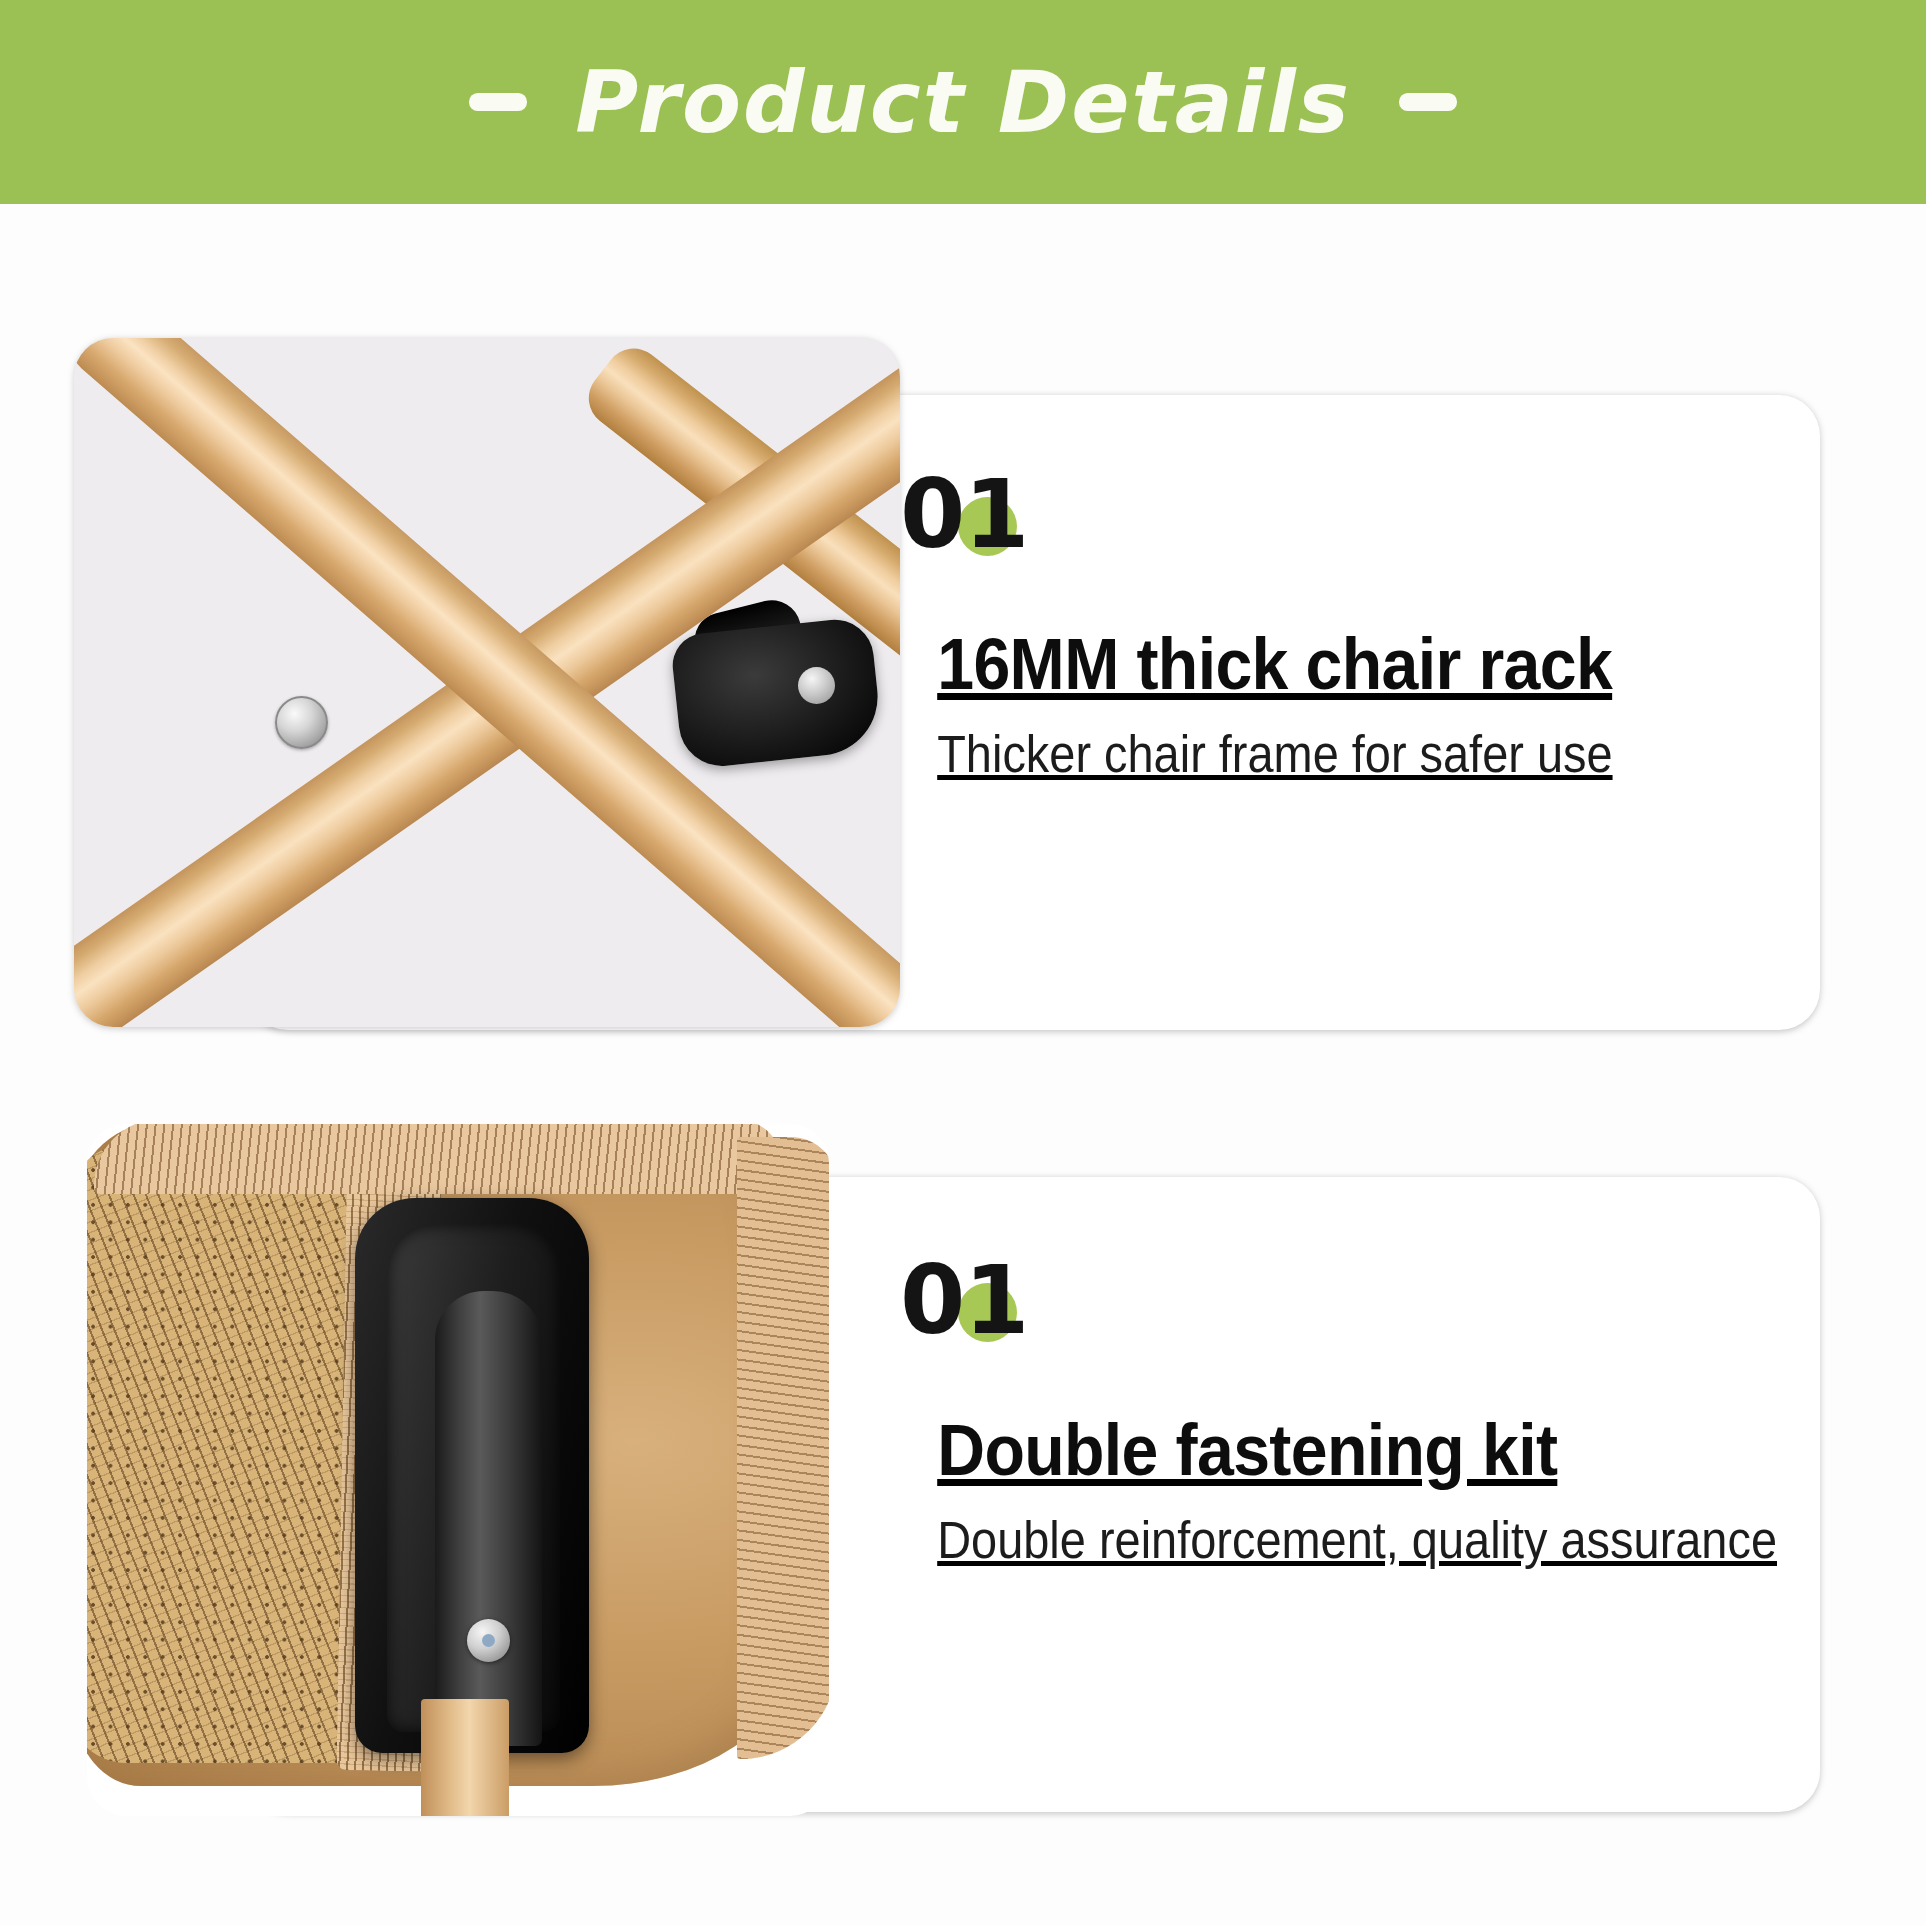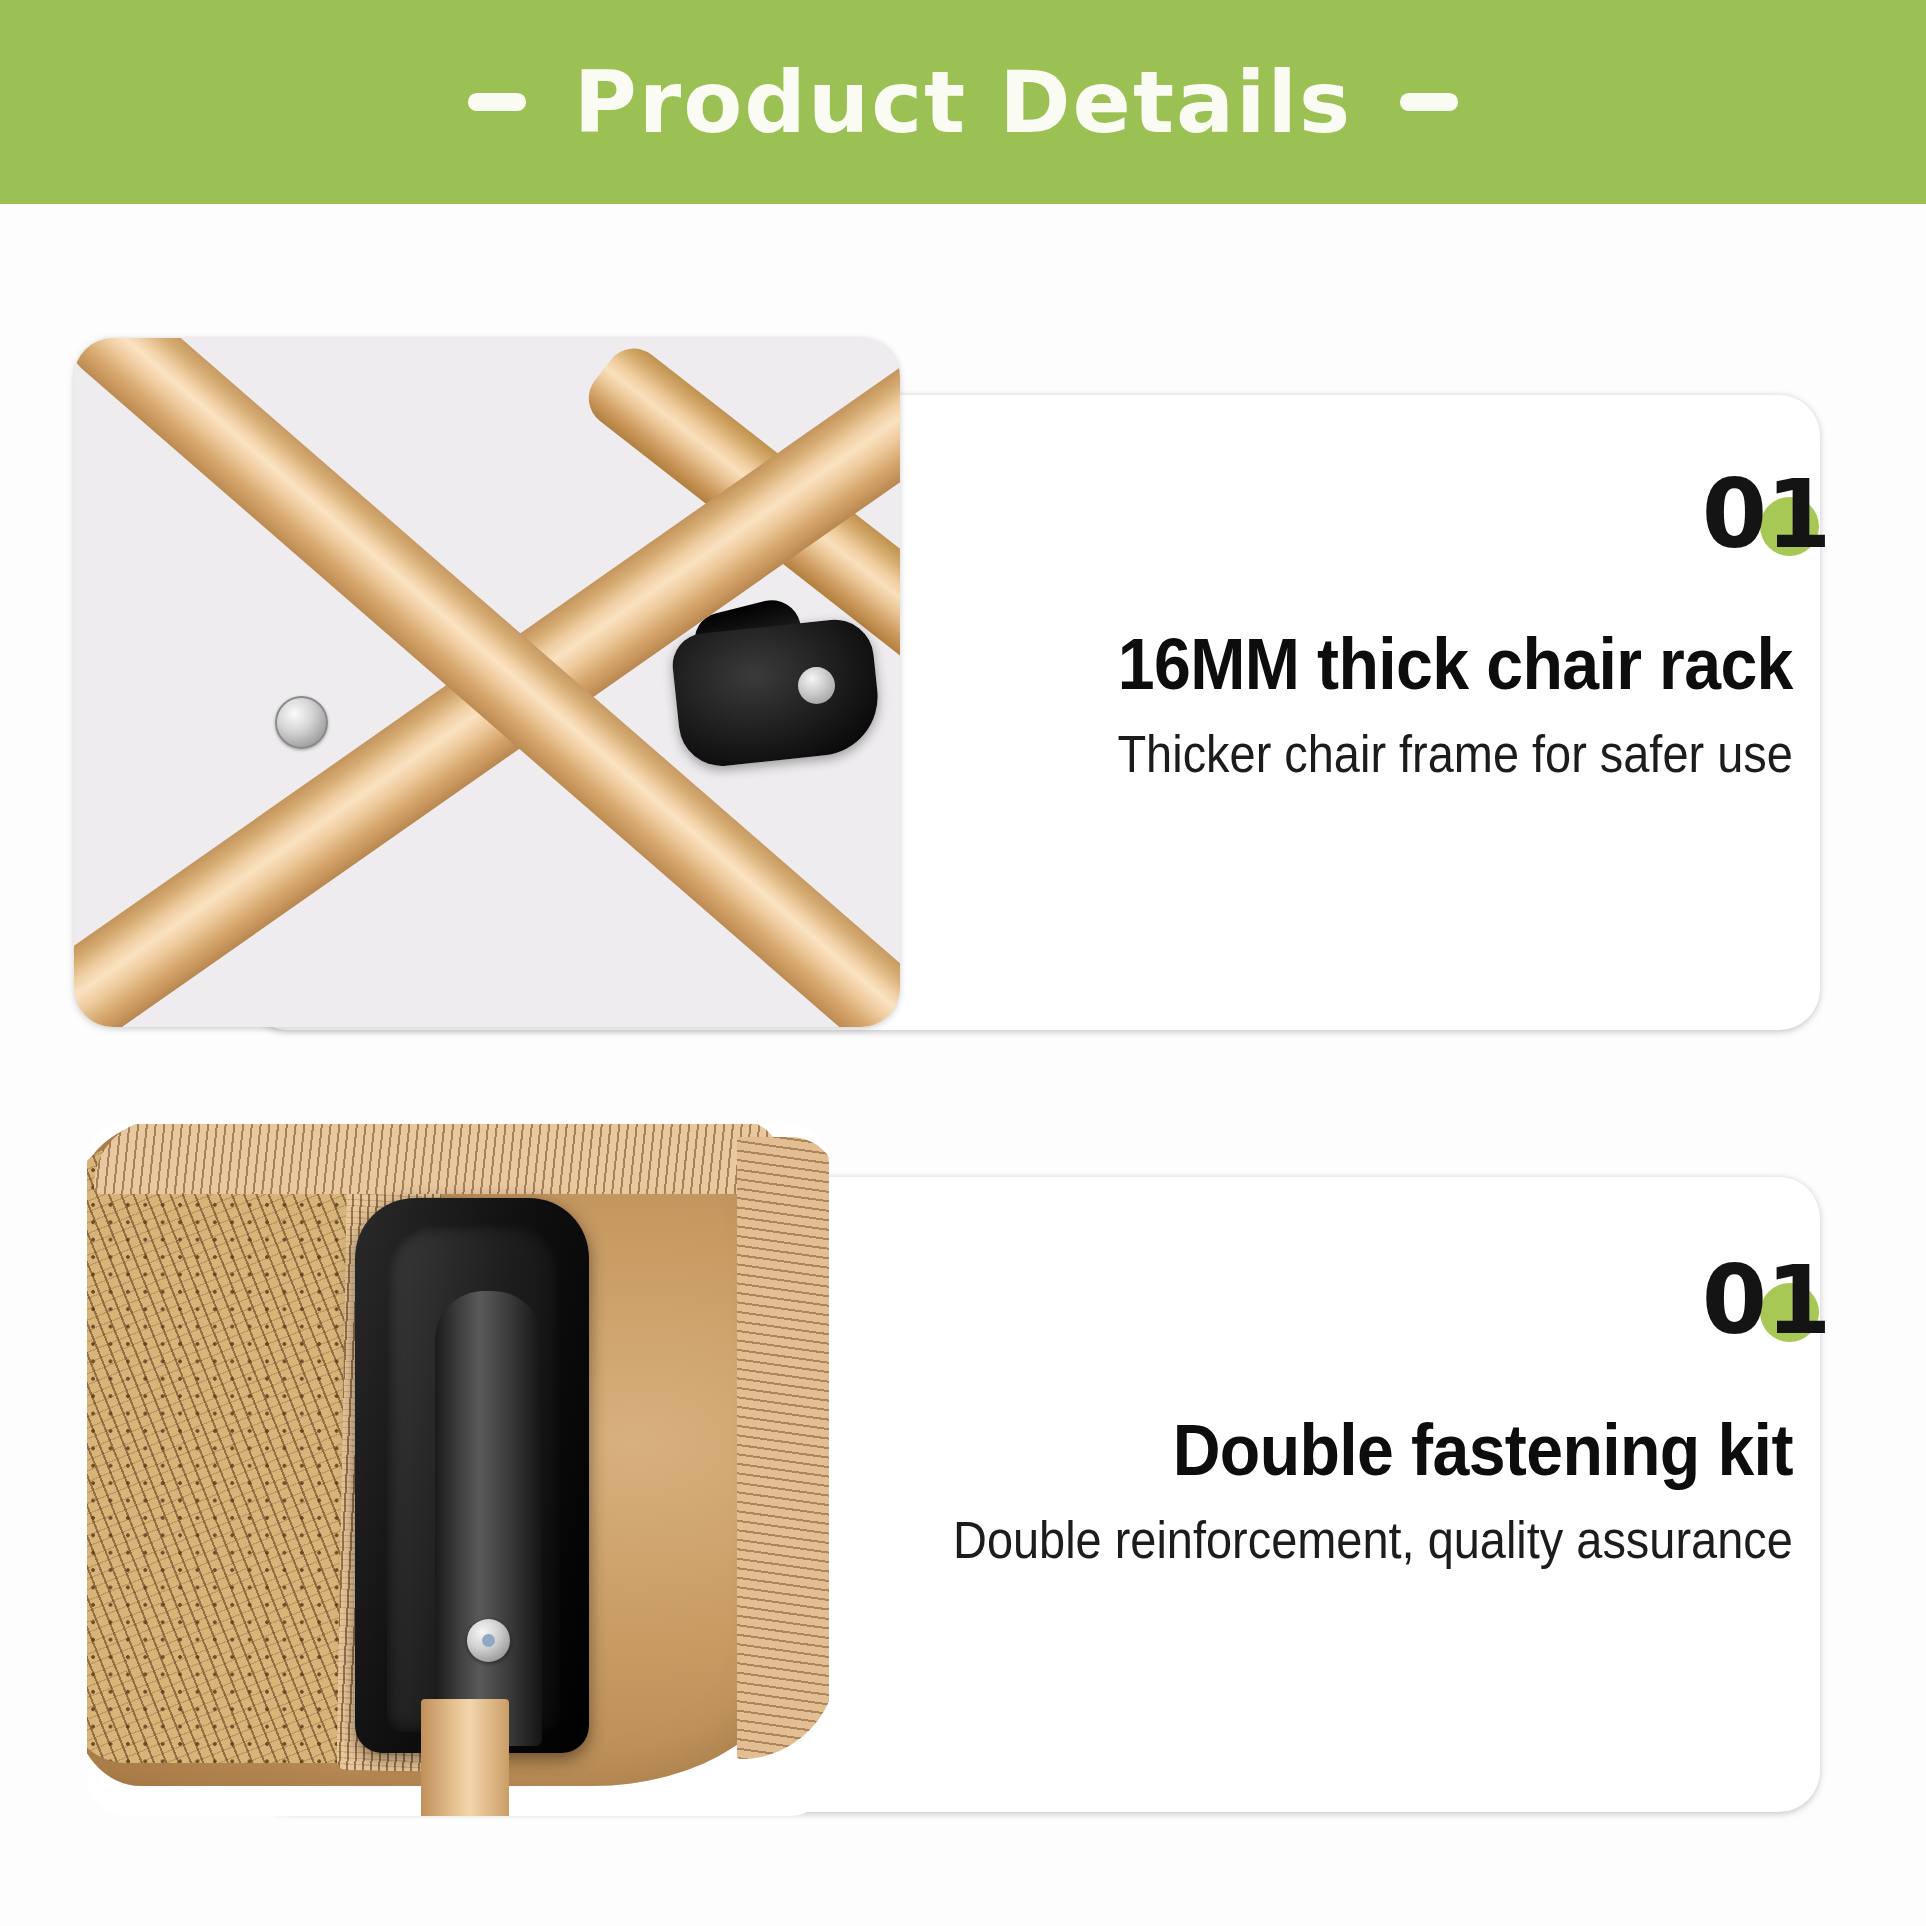--- a/index.html
+++ b/index.html
@@ -10,20 +10,21 @@
     overflow:hidden;
     position:relative;
   }
 
   
   .banner{
     position:absolute;left:0;top:0;width:1926px;height:204px;
     background:#9BC155;
     display:flex;align-items:center;justify-content:center;
     gap:48px;
+    font-style:italic;
   }
   .banner-dash{
     width:58px;height:17.4px;border-radius:8.7px;background:#FAFBF2;
     flex:0 0 auto;
   }
   .banner-title{
     font-family:"DejaVu Sans", sans-serif;
     font-size:86px;
     font-weight:600;
     color:#FAFBF2;
@@ -39,21 +40,22 @@
     border-radius:41px;
     box-shadow:0 1.3px 6.7px rgba(120,120,125,.40);
   }
   #card-1{ left:247px; top:395px;  width:1573px; height:635px; }
   #card-2{ left:247px; top:1177px; width:1573px; height:635px; }
 
   
   .text-block{
     position:absolute;
     width:930px;
-    text-align:right;
+    text-align:left;
+    text-decoration:underline;
   }
   #text-1{ left:900px; top:468px; }
   #text-2{ left:900px; top:1254px; }
 
   .badge{
     position:relative;
     display:inline-block;
     height:107px;
     margin:0 auto 52px auto;
   }

